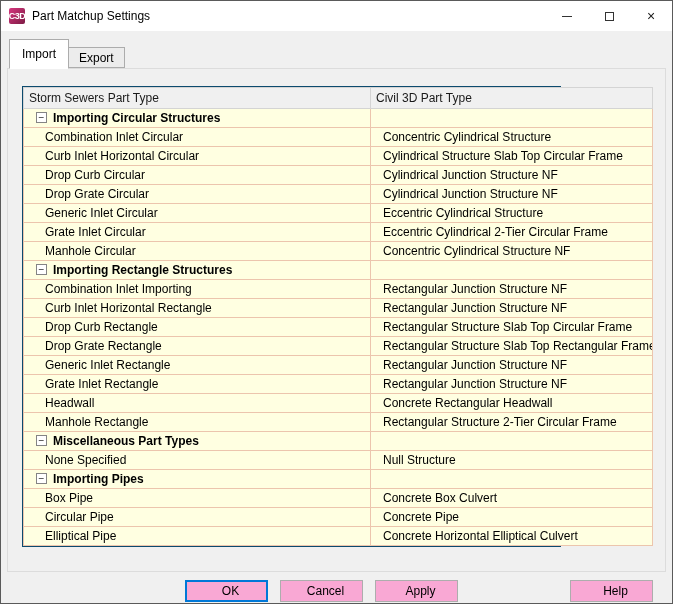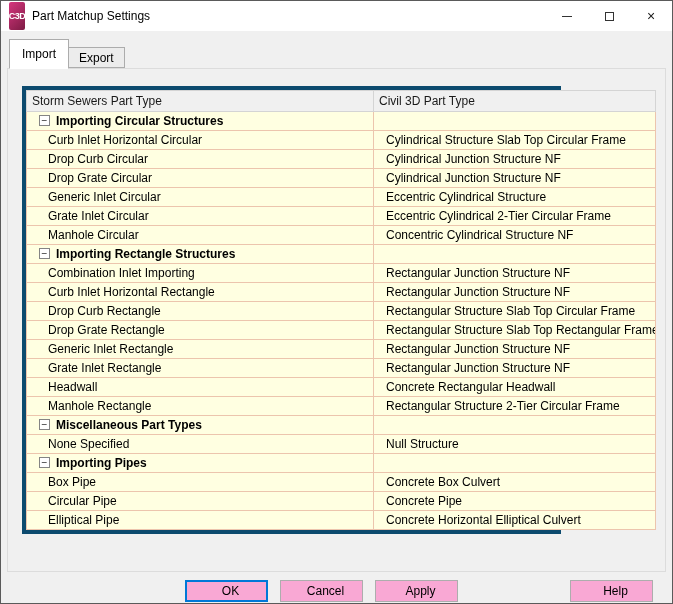--- a/index.html
+++ b/index.html
@@ -17,21 +17,21 @@
     display: flex; flex-direction: column;
   }
   
   .titlebar {
     height: 30px; flex: 0 0 auto;
     background: #ffffff;
     display: flex; align-items: center;
     padding-left: 8px;
   }
   .app-icon {
-    width: 16px; height: 28px; border-radius: 2px;
+    width: 16px; height: 16px; border-radius: 2px;
     background: linear-gradient(135deg, #d6367e 0%, #7d1b44 100%);
     color: #fff; font-size: 9px; font-weight: bold;
     display: flex; align-items: center; justify-content: center;
     line-height: 1; letter-spacing: -0.5px;
   }
   .title { margin-left: 7px; }
   .win-controls { margin-left: auto; display: flex; height: 100%; }
   .win-btn {
     width: 42px; height: 100%;
     display: flex; align-items: center; justify-content: center;
@@ -66,21 +66,21 @@
     flex: 0 0 auto;
     height: 504px;
     margin: 0 6px;
     border: 1px solid #dcdcdc;
     background: #f0f0f0;
     position: relative; z-index: 1;
   }
   .grid-wrap {
     margin: 17px 0 0 14px;
     width: 539px;
-    border: 4px solid #0c4a6e;
+    border: 1px solid #0c4a6e;
     background: #ffffe1;
   }
   table.grid {
     border-collapse: collapse;
     table-layout: fixed;
     width: 630px;
     background: #ffffe1;
   }
   .grid th {
     background: #f0f0f0;
@@ -175,20 +175,24 @@
             <th>Storm Sewers Part Type</th>
             <th>Civil 3D Part Type</th>
           </tr>
         </thead>
         <tbody id="grid-body">
             <tr class="group-row">
               <td><span class="collapse">−</span><span>Importing Circular Structures</span></td>
               <td></td>
             </tr>
             <tr>
+              <td class="indent">Combination Inlet Circular</td>
+              <td>Concentric Cylindrical Structure</td>
+            </tr>
+            <tr>
               <td class="indent">Curb Inlet Horizontal Circular</td>
               <td>Cylindrical Structure Slab Top Circular Frame</td>
             </tr>
             <tr>
               <td class="indent">Drop Curb Circular</td>
               <td>Cylindrical Junction Structure NF</td>
             </tr>
             <tr>
               <td class="indent">Drop Grate Circular</td>
               <td>Cylindrical Junction Structure NF</td>

